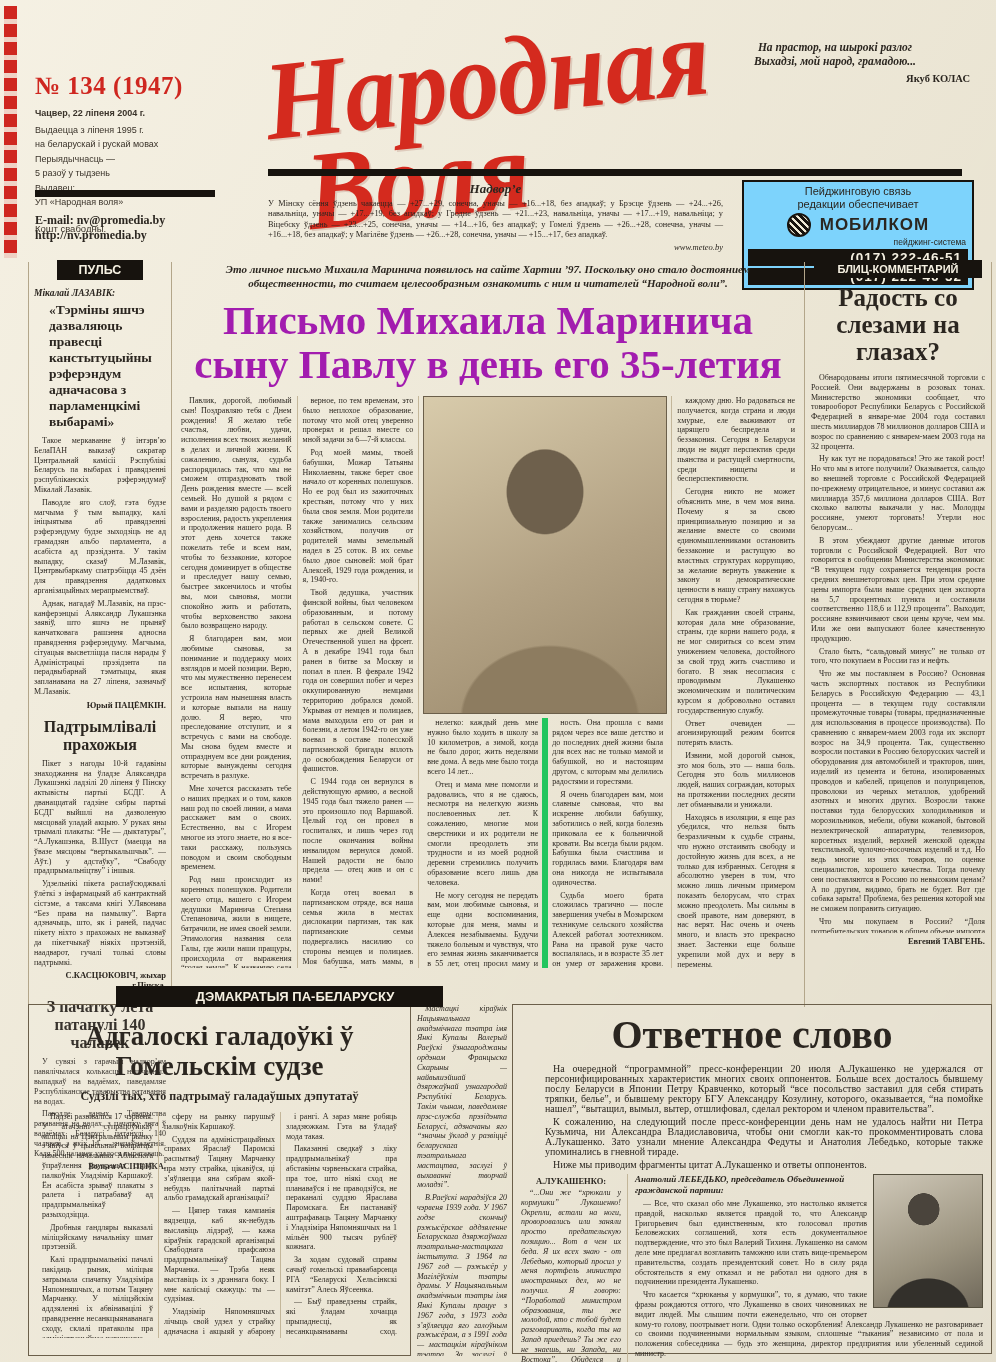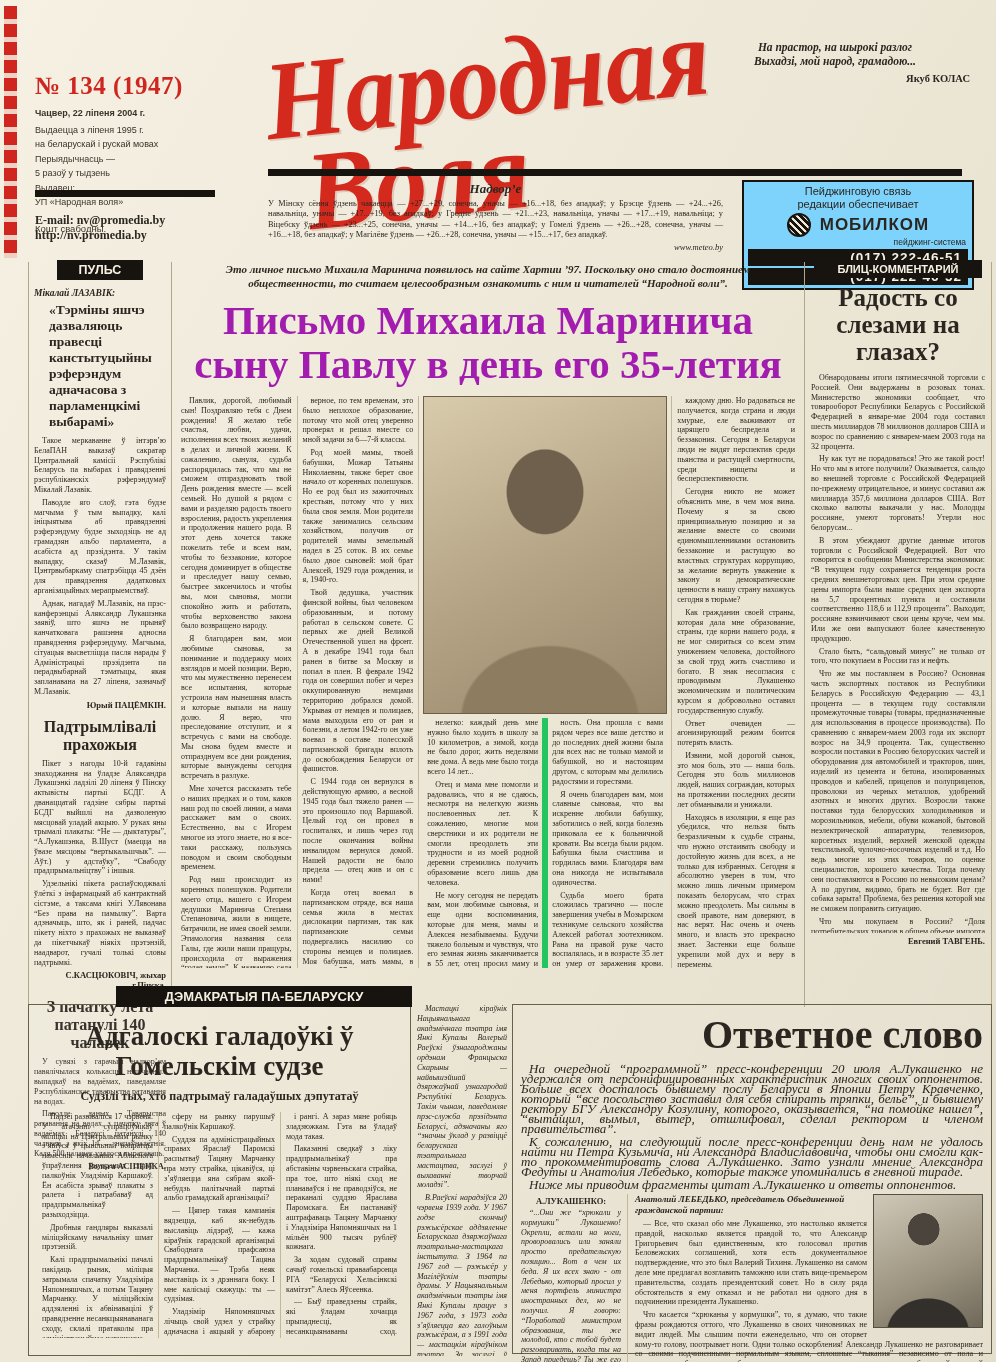--- a/index.html
+++ b/index.html
@@ -71,36 +71,36 @@
       radial-gradient(ellipse 60% 38% at 52% 102%,#8d7c60 0 60%,rgba(141,124,96,0) 62%),
       linear-gradient(155deg,#d8cbab,#b3a284 55%,#98876a);
       border:1px solid #6b5f4a;}
   .photo-marinich{width:242px;height:316px;margin:0 auto 4px auto;}
   
   .blitz{left:804px;top:262px;width:188px;height:745px;padding:0 6px;box-sizing:border-box;}
   .blitz .secthead{width:168px;margin:-2px auto 6px auto;font-size:11px;padding:3px 0;}
   .blitz h2{font-size:25px;line-height:27px;text-align:center;margin:4px 0 8px 0;}
   .blitz .smalltext{height:560px;overflow:hidden;}
   
-  .demo-banner{position:absolute;left:116px;top:986px;width:296px;height:21px;line-height:21px;font-size:13px;z-index:3;}
+  .demo-banner{position:absolute;left:116px;top:986px;width:296px;height:21px;line-height:21px;font-size:13px;z-index:3;padding-left:31px;}
   .gomel{position:absolute;left:28px;top:1004px;width:383px;height:352px;border:1px solid #6b5f4a;
          box-sizing:border-box;padding:16px 8px 4px 8px;background:rgba(255,255,255,.06);}
   .gomel h1{font-size:27px;line-height:30px;text-align:center;margin:0 0 8px 0;}
   .gomel h3{font-size:12px;text-align:center;margin:0 0 8px 0;}
   .gcols{display:flex;height:226px;overflow:hidden;}
   .gcol{width:33.3%;padding:0 5px;border-right:1px solid #c3b699;overflow:hidden;}
   .gcol:last-child{border-right:none;}
   .orden{position:absolute;left:417px;top:1004px;width:90px;height:352px;overflow:hidden;}
   .orden h2{font-size:14.5px;line-height:17px;text-align:center;margin:2px 0 6px 0;}
   .orden .it p{font-style:italic;}
   
   .resp{position:absolute;left:512px;top:1004px;width:480px;height:350px;border:1px solid #6b5f4a;
         box-sizing:border-box;padding:4px 8px;background:rgba(255,255,255,.05);}
-  .resp h1{font-size:40px;text-align:right;margin:2px 0 6px 0;}
-  .resp .intro{font-style:italic;font-size:13px;line-height:10px;}
+  .resp h1{font-size:40px;text-align:center;margin:2px 0 6px 0;}
+  .resp .intro{font-size:10px;line-height:10px;margin-left:24px;}
   .resp .cols{display:flex;margin-top:4px;height:218px;overflow:hidden;}
   .quotes{width:100px;padding-right:6px;border-right:1px solid #c3b699;overflow:hidden;}
   .qlabel{font-weight:bold;font-size:8.5px;text-align:center;margin:2px 0;}
   .qtext p{font-style:italic;}
   .replies{flex:1;padding-left:7px;overflow:hidden;}
   .rephead{font-weight:bold;font-style:italic;font-size:9px;line-height:11px;margin-bottom:3px;}
   .photo-lebedko{float:right;width:108px;height:132px;margin:0 0 4px 6px;
       background:
       radial-gradient(ellipse 24% 20% at 46% 26%,#4a443c 0 60%,rgba(74,68,60,0) 62%),
       radial-gradient(ellipse 62% 42% at 50% 104%,#33302b 0 60%,rgba(51,48,43,0) 62%),

